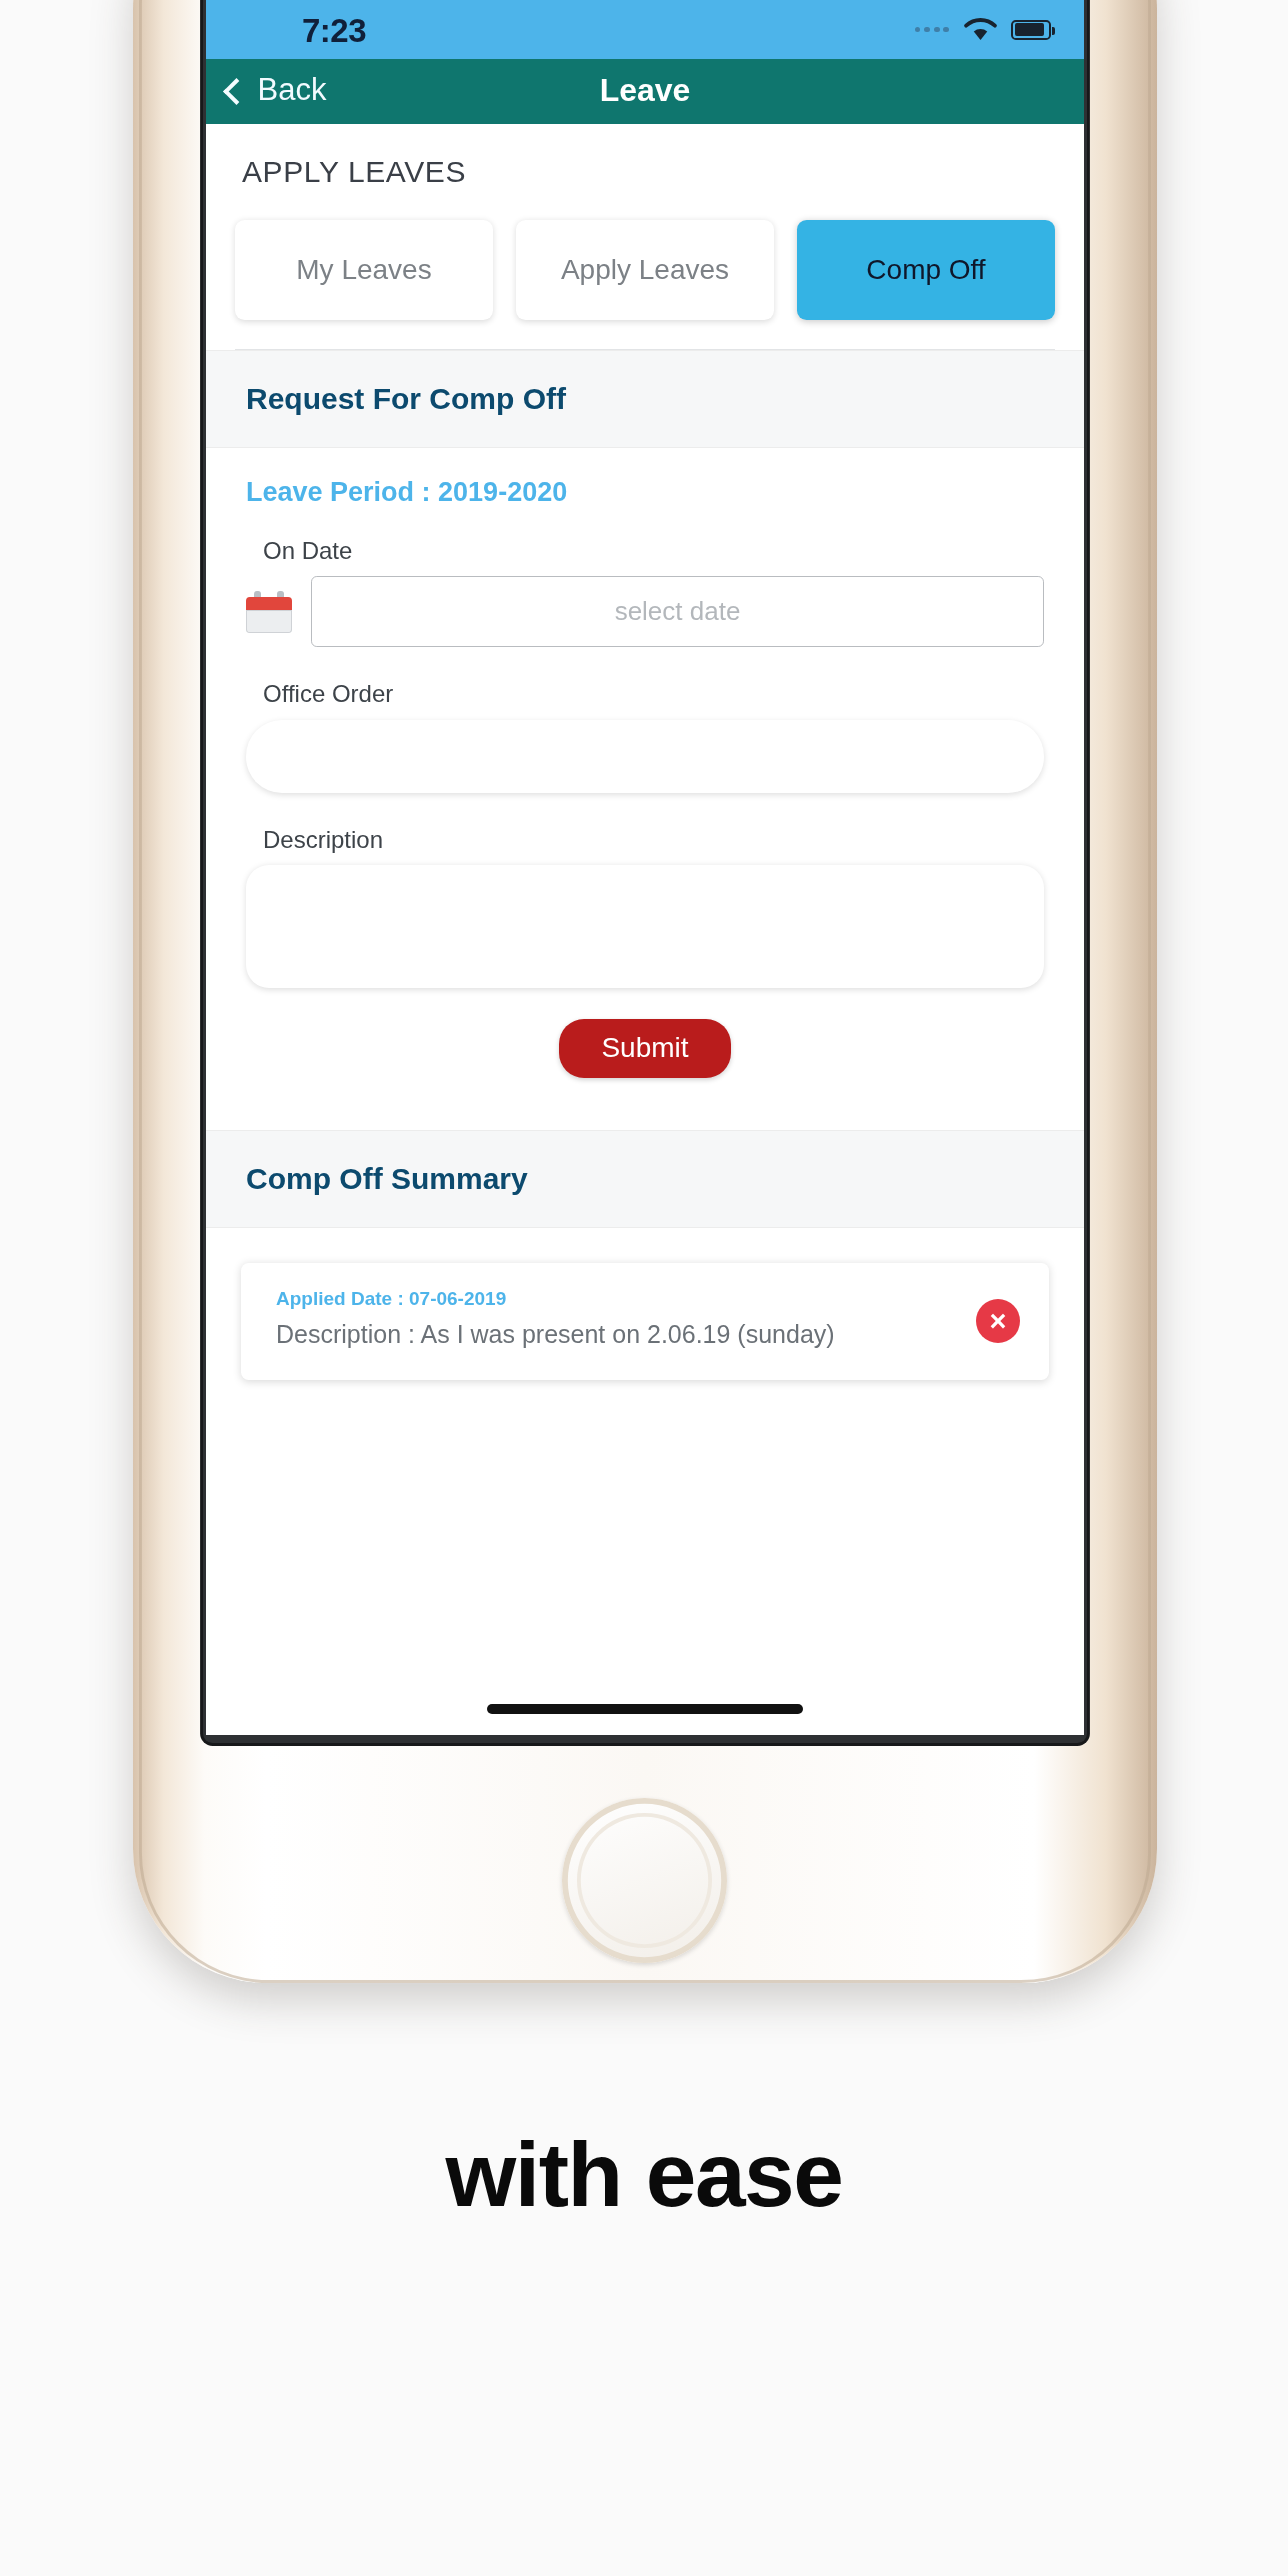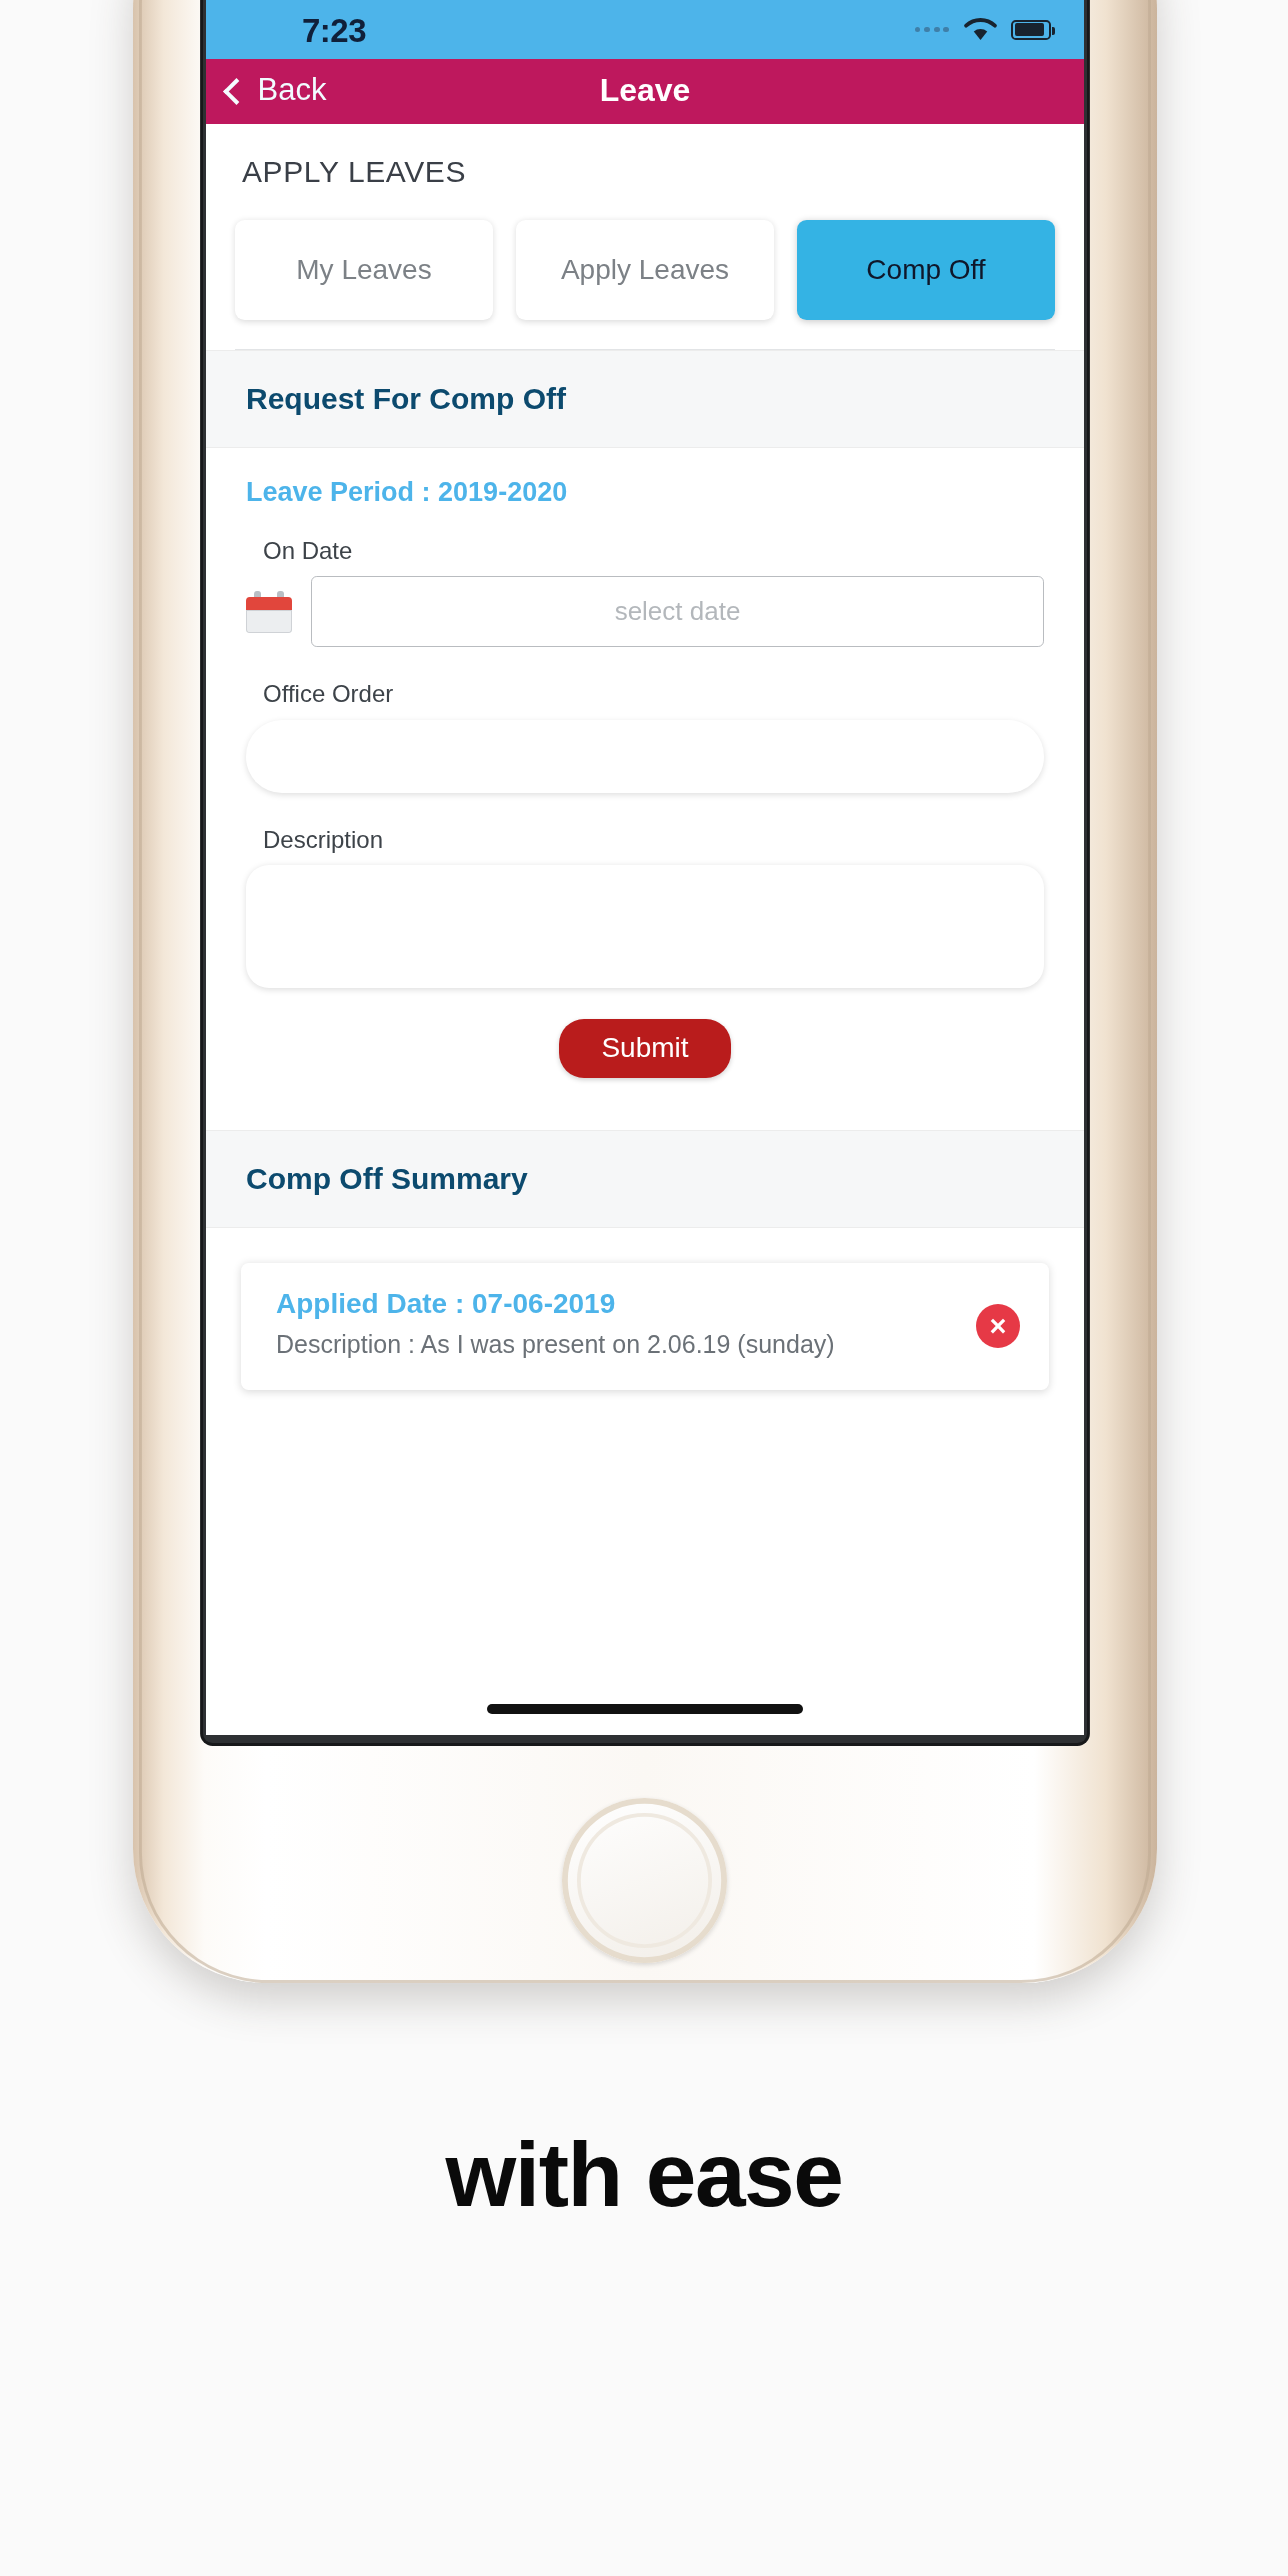--- a/index.html
+++ b/index.html
@@ -67,21 +67,21 @@
   .batt {
     width: 40px; height: 20px; border:2.4px solid #18232f; border-radius:4.8px;
     position: relative; background: transparent;
   }
   .batt::after{ content:""; position:absolute; right:-5.7px; top:5.8px; width:2.9px; height:7.7px;
     background:#18232f; border-radius:0 1.9px 1.9px 0; }
   .batt i { position:absolute; left:1.9px; top:1.9px; bottom:1.9px; width: 80%; background:#18232f; border-radius:1.9px; }
 
   
   .nav-bar {
-    height: 65px; background: #be185d; position: relative; color:#fff;
+    height: 65px; background: #0f766e; position: relative; color:#fff;
   }
   .nav-back { position:absolute; left: 21px; top: 13.4px; display:flex; align-items:center; gap: 11.5px;
     font-size: 31px; color:#f2fbff; }
   .chev { display:inline-block; width: 19px; height: 19px; border-left: 4.8px solid #f4fcff;
     border-bottom: 4.8px solid #f4fcff; transform: rotate(45deg); margin-top: 1.9px; }
   .nav-title { position:absolute; left:0; right:0; top: 13.4px; text-align:center;
     font-size: 32px; font-weight: bold; color:#ffffff; }
 
   
   .page-heading { padding: 31px 36px 25px 36px; font-size: 30px; color:#3a3f47; letter-spacing: 0.6px; }
@@ -133,21 +133,21 @@
     box-shadow: 0 1.9px 5.8px rgba(0,0,0,0.18);
   }
 
   
   .summary-body { padding: 35px 35px 48px 35px; background:#fff; }
   .summary-card {
     position:relative; background:#ffffff; border-radius: 7.7px;
     box-shadow: 0 1.9px 8.6px rgba(0,0,0,0.15);
     padding: 25px 92px 29px 35px;
   }
-  .applied-date { color:#4db4ea; font-size: 28px; font-weight: bold; margin-bottom: 7.7px; }
+  .applied-date { color:#4db4ea; font-size: 19px; font-weight: bold; margin-bottom: 7.7px; }
   .desc-text { color:#6b7177; font-size: 25px; line-height: 1.32; }
   .del-btn {
     position:absolute; right: 29px; top: 50%; transform: translateY(-50%);
     width: 44px; height: 44px; border-radius: 50%; background:#e63946;
     display:flex; align-items:center; justify-content:center;
   }
   .del-btn span { color:#fff; font-size: 29px; line-height: 1; font-weight: bold; }
 
   .home-indicator {
     position:absolute; left:50%; transform:translateX(-50%); bottom: 21px;

